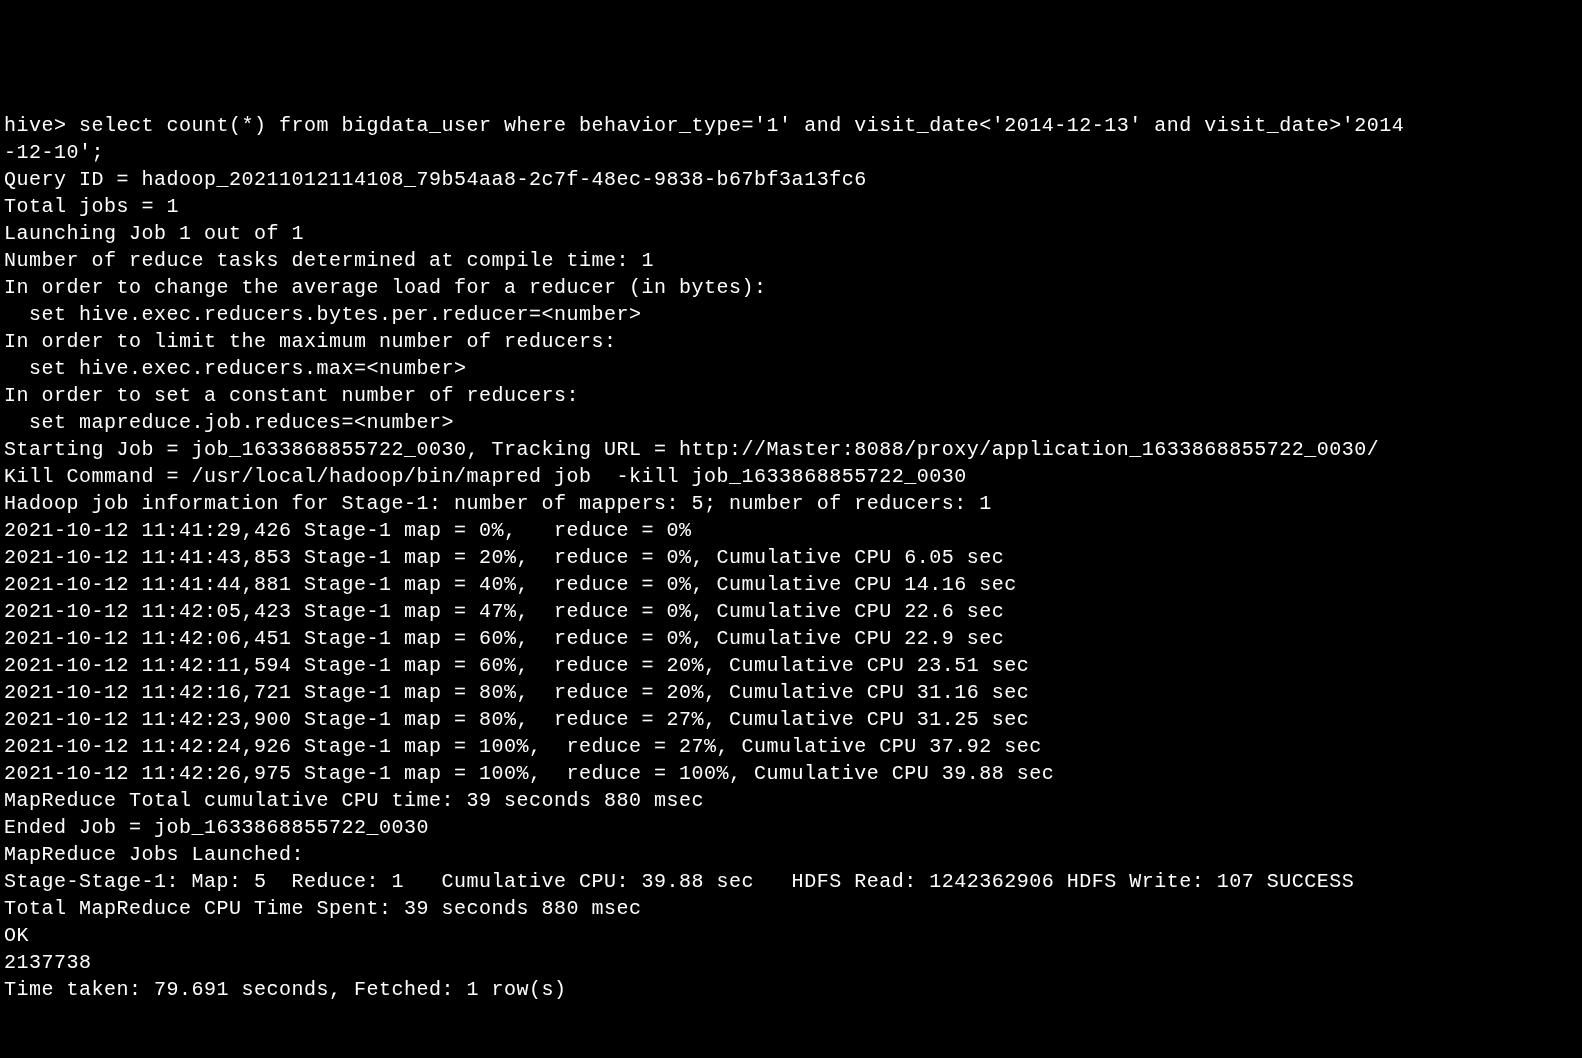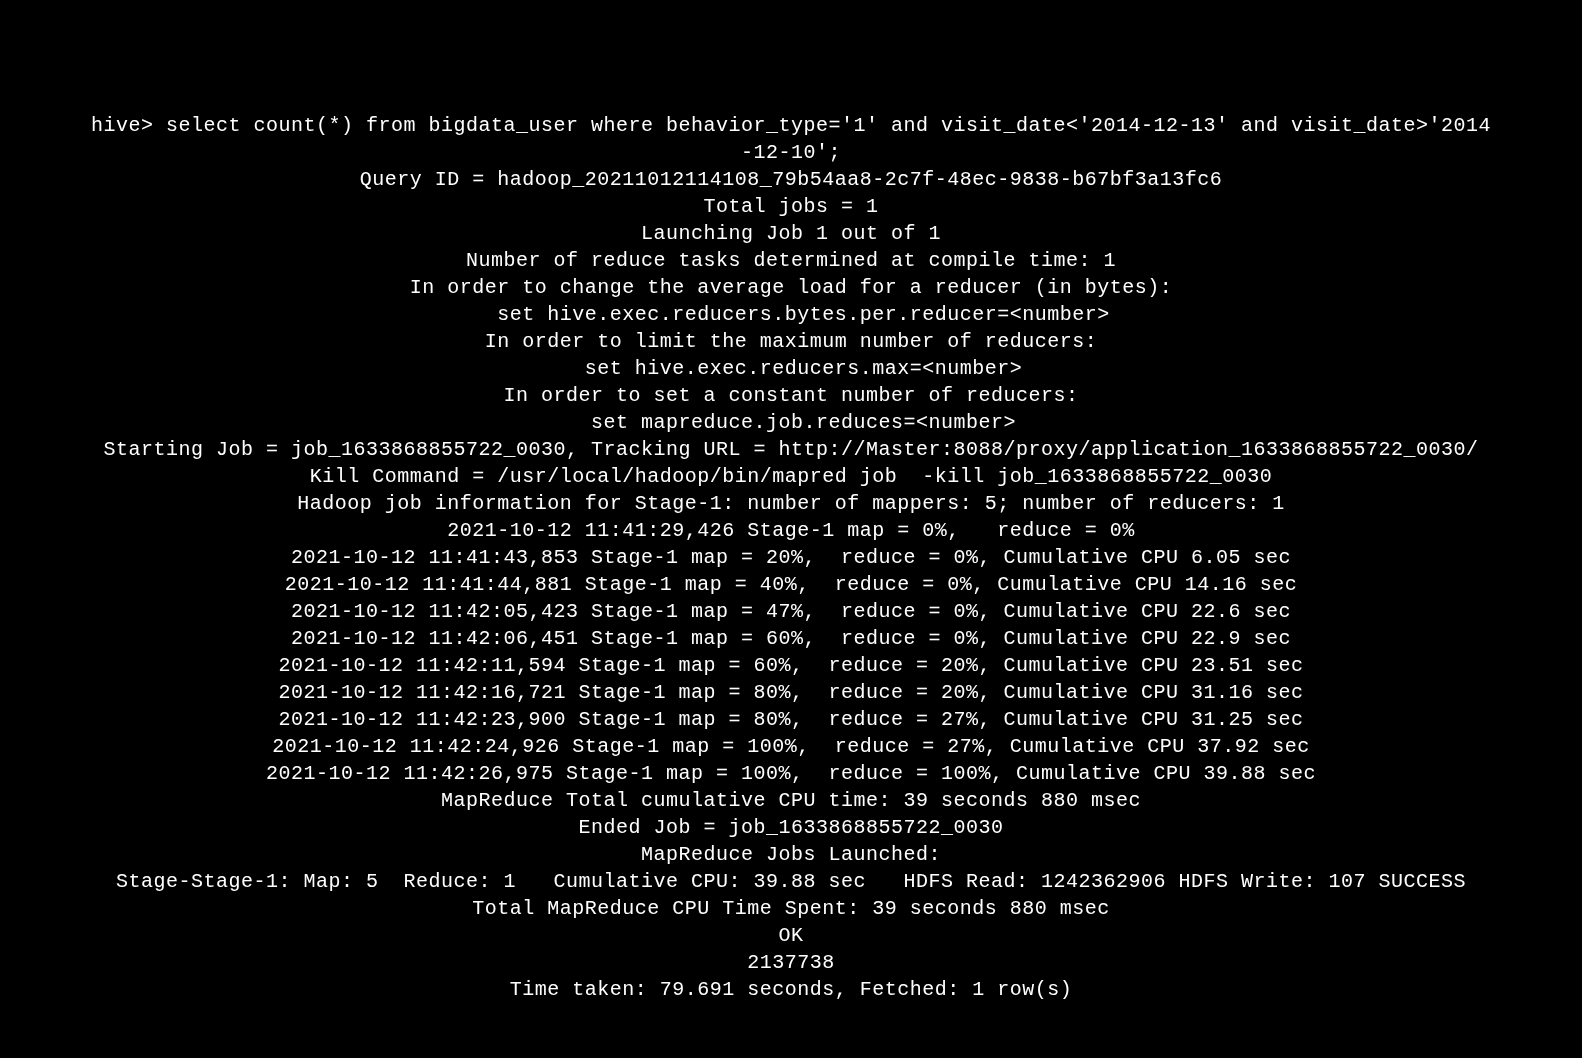--- a/index.html
+++ b/index.html
@@ -1,19 +1,18 @@
 <!DOCTYPE html>
 <html><head>
   <meta charset="utf-8">
   <style>
     * {
       margin: 0;
       padding: 0;
       box-sizing: border-box;
-      text-align: center;
     }
     body {
       background-color: #000000;
       color: #ffffff;
       font-family: 'Menlo', 'Monaco', 'Consolas', 'Courier New', monospace;
       font-size: 20px;
       line-height: 1.35;
       padding: 4px;
       white-space: pre;
       letter-spacing: 0.5px;

